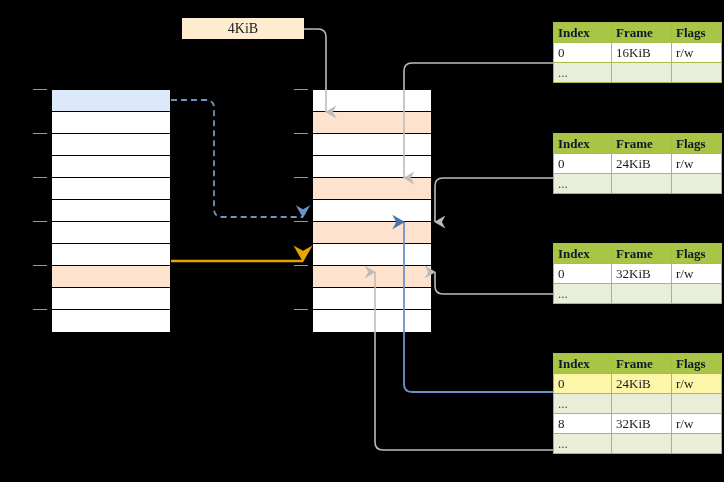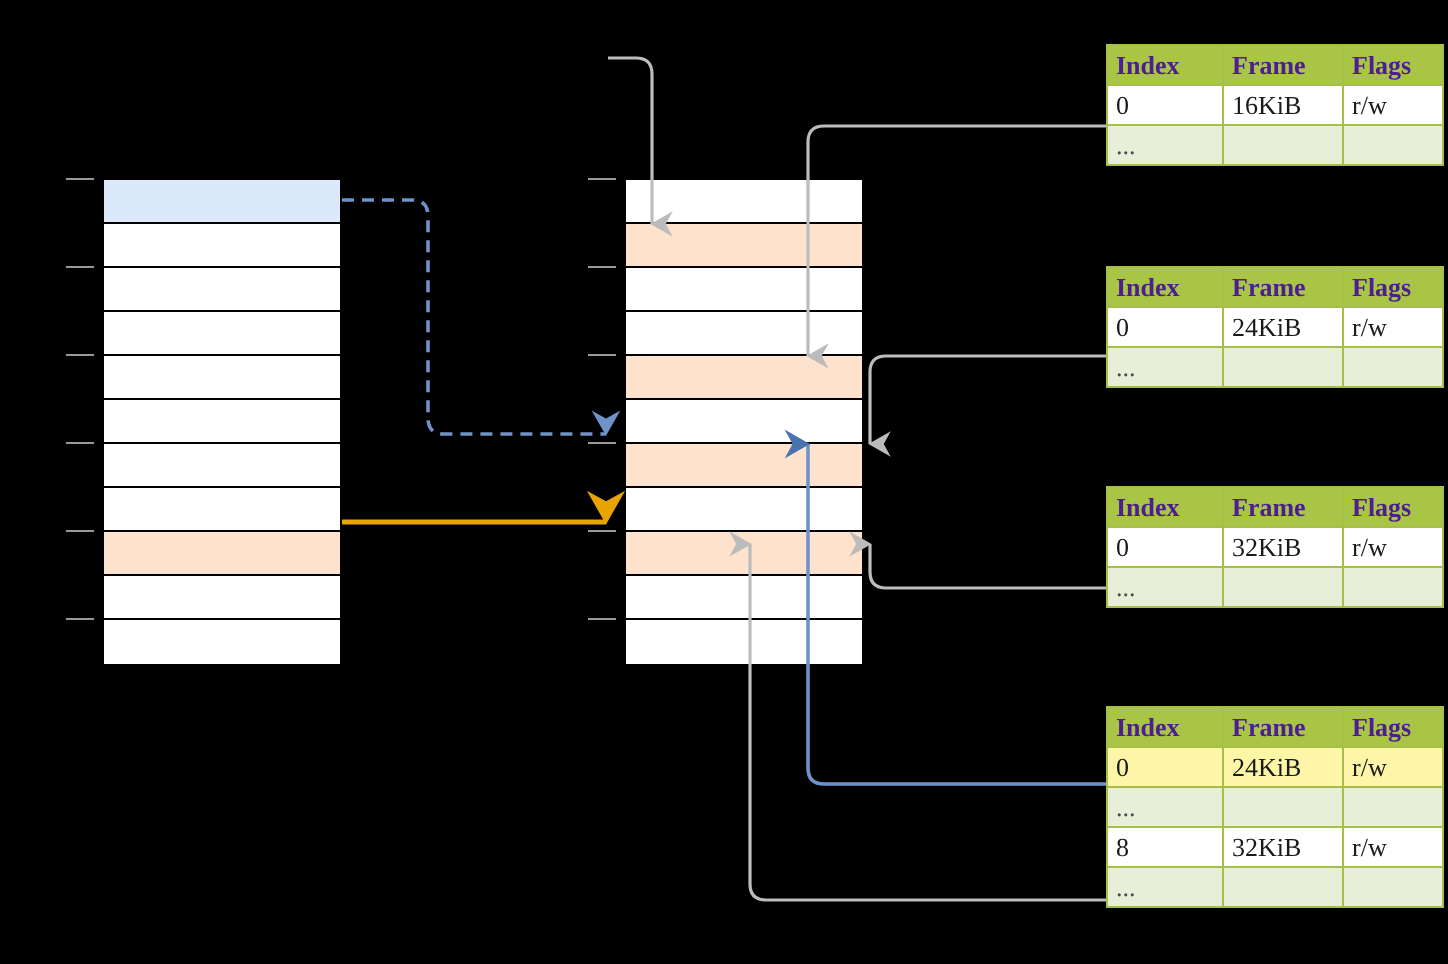--- a/index.html
+++ b/index.html
@@ -71,21 +71,21 @@
     padding: 1px 4px;
     height: 20px;
     box-sizing: border-box;
     text-align: left;
     font-weight: normal;
     color: #1a1a1a;
     white-space: nowrap;
   }
   .ptable th {
     background: #a8c545;
-    color: #4c1d95;
+    color: #0f172a;
     font-weight: bold;
   }
   .ptable td.alt { background: #e8eed7; color: #4a4a4a; }
   .ptable td.hl  { background: #fdf6a8; }
   .ptable col.c-index { width: 58px; }
   .ptable col.c-frame { width: 60px; }
   .ptable col.c-flags { width: 50px; }
 
   #tbl-0 { left: 553px; top: 22px; }
   #tbl-1 { left: 553px; top: 133px; }
@@ -98,20 +98,21 @@
     left: 0; top: 0;
     width: 724px; height: 482px;
     pointer-events: none;
   }
 </style>
 </head>
 <body>
 
 <div id="stage">
 
+  <div class="size-label">4KiB</div>
 
   <div class="col" id="col-left">
       <div class="cell blue"></div>
       <div class="cell"></div>
       <div class="cell"></div>
       <div class="cell"></div>
       <div class="cell"></div>
       <div class="cell"></div>
       <div class="cell"></div>
       <div class="cell"></div>

